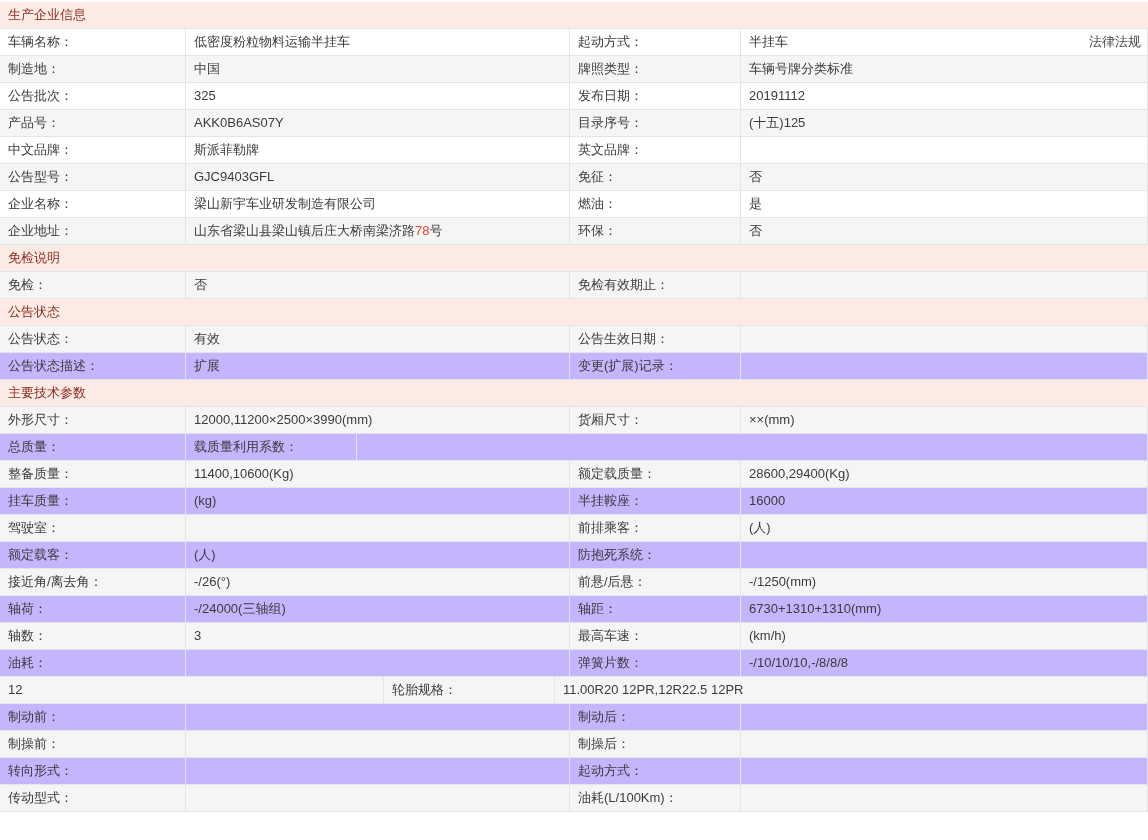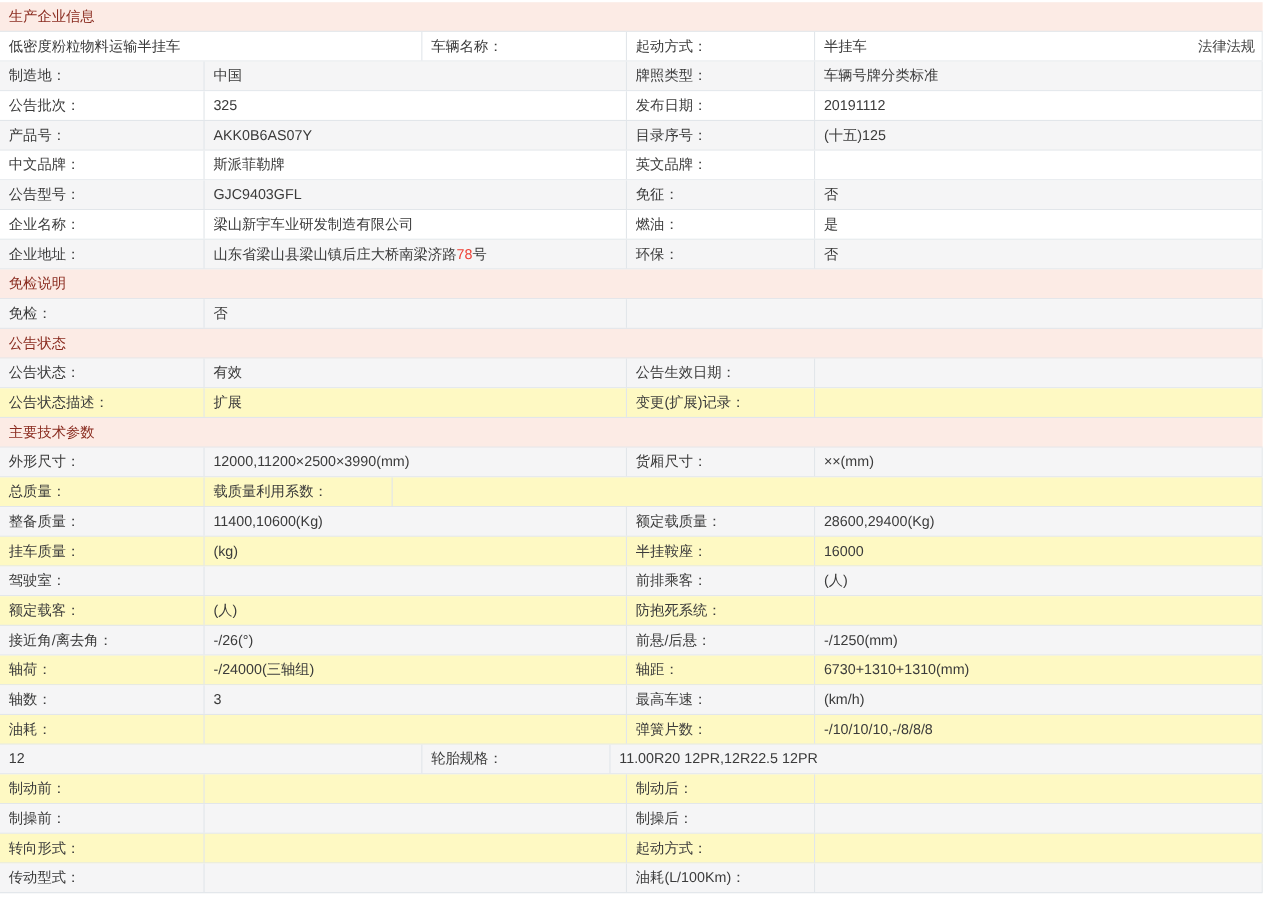--- a/index.html
+++ b/index.html
@@ -27,21 +27,21 @@
     height:var(--row-h);line-height:26px;
     background:var(--c-header-bg);
     color:var(--c-header-text);
     font-weight:normal;font-size:13px;
     padding-left:8px;
     border-bottom:1px solid var(--c-border);
   }
   .row{
     display:flex;height:var(--row-h);
     border-bottom:1px solid var(--c-border);
-    background:#fef9c3;
+    background:#c4b5fd;
   }
   
   .section .row:nth-of-type(even){background:var(--c-stripe);}
   
   .section.alt .row:nth-of-type(odd){background:var(--c-stripe);}
   .section.alt .row:nth-of-type(even){background:#fff;}
   .cell{
     height:100%;line-height:26px;
     padding:0 6px 0 8px;
     border-right:1px solid var(--c-border);
@@ -58,22 +58,22 @@
     cursor:pointer;
   }
 </style>
 </head>
 <body>
 
 <div id="table-root">
     <div class="section alt">
       <div class="section-header">生产企业信息</div>
       <div class="row">
+        <div class="cell l1">车辆名称：</div>
         <div class="cell v1">低密度粉粒物料运输半挂车</div>
-        <div class="cell l1">车辆名称：</div>
         <div class="cell l2">起动方式：</div>
         <div class="cell v2"><span>半挂车</span><a class="corner-link" href="#">法律法规</a></div>
       </div>
       <div class="row">
         <div class="cell l1">制造地：</div>
         <div class="cell v1">中国</div>
         <div class="cell l2">牌照类型：</div>
         <div class="cell v2"><span>车辆号牌分类标准</span></div>
       </div>
       <div class="row">
@@ -111,20 +111,21 @@
         <div class="cell v1"><span>山东省梁山县梁山镇后庄大桥南梁济路</span><span class="hl">78</span><span>号</span></div>
         <div class="cell l2">环保：</div>
         <div class="cell v2"><span>否</span></div>
       </div>
     </div>
     <div class="section">
       <div class="section-header">免检说明</div>
       <div class="row">
         <div class="cell l1">免检：</div>
         <div class="cell v1">否</div>
+        <div class="cell l2">免检有效期止：</div>
         <div class="cell v2"><span></span></div>
       </div>
     </div>
     <div class="section">
       <div class="section-header">公告状态</div>
       <div class="row">
         <div class="cell l1">公告状态：</div>
         <div class="cell v1">有效</div>
         <div class="cell l2">公告生效日期：</div>
         <div class="cell v2"><span></span></div>

